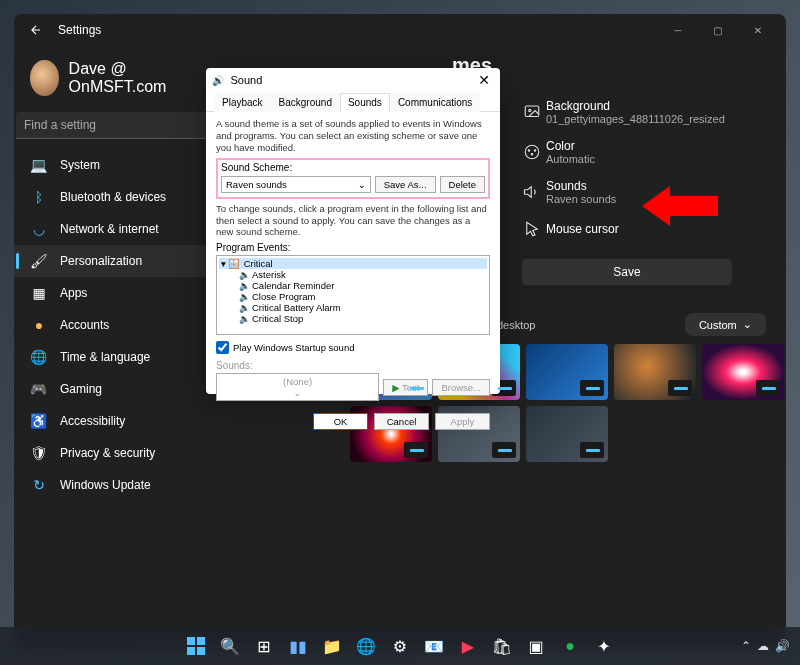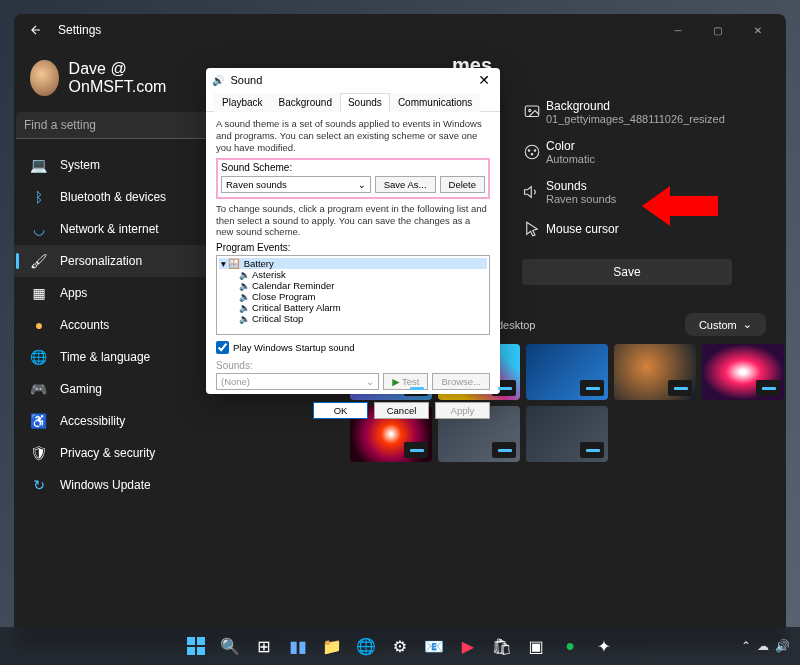--- a/index.html
+++ b/index.html
@@ -252,21 +252,21 @@
         <button class="dlg-btn">Save As...</button>
         <button class="dlg-btn">Delete</button>
       </div>
     </div>
     <div class="dlg-desc">To change sounds, click a program event in the following list and then select a sound to apply.  You can save the changes as a new sound scheme.</div>
     <div>Program Events:</div>
     <div class="events-box">
       <div class="tree-row tree-root">
           <span>▾</span>
           <span>🪟</span>
-          <span>Battery</span>
+          <span>Critical</span>
         </div>
       <div class="tree-row tree-indent">
           <span class="sp-icon">🔈</span>
           <span>Asterisk</span>
         </div>
       <div class="tree-row tree-indent">
           <span class="sp-icon">🔈</span>
           <span>Calendar Reminder</span>
         </div>
       <div class="tree-row tree-indent">
@@ -281,21 +281,21 @@
           <span class="sp-icon">🔈</span>
           <span>Critical Stop</span>
         </div>
     </div>
     <div class="checkbox-row">
       <input type="checkbox" checked="" style="">
       <span>Play Windows Startup sound</span>
     </div>
     <div style="margin-top:6px; color:#999;">Sounds:</div>
     <div class="sounds-combo-row">
-      <div class="scheme-select" style="color:#999;">
+      <div class="scheme-select" style="color:#999;flex-direction:column;">
           <span>(None)</span>
           <span>⌄</span>
         </div>
       <button class="dlg-btn" disabled=""><span style="color:#2a8a2a">▶</span> <span>Test</span></button>
       <button class="dlg-btn" disabled="">Browse...</button>
     </div>
   </div>
   <div class="dlg-footer">
     <button class="dlg-btn primary" style="width:55px">OK</button>
     <button class="dlg-btn" style="width:55px">Cancel</button>

